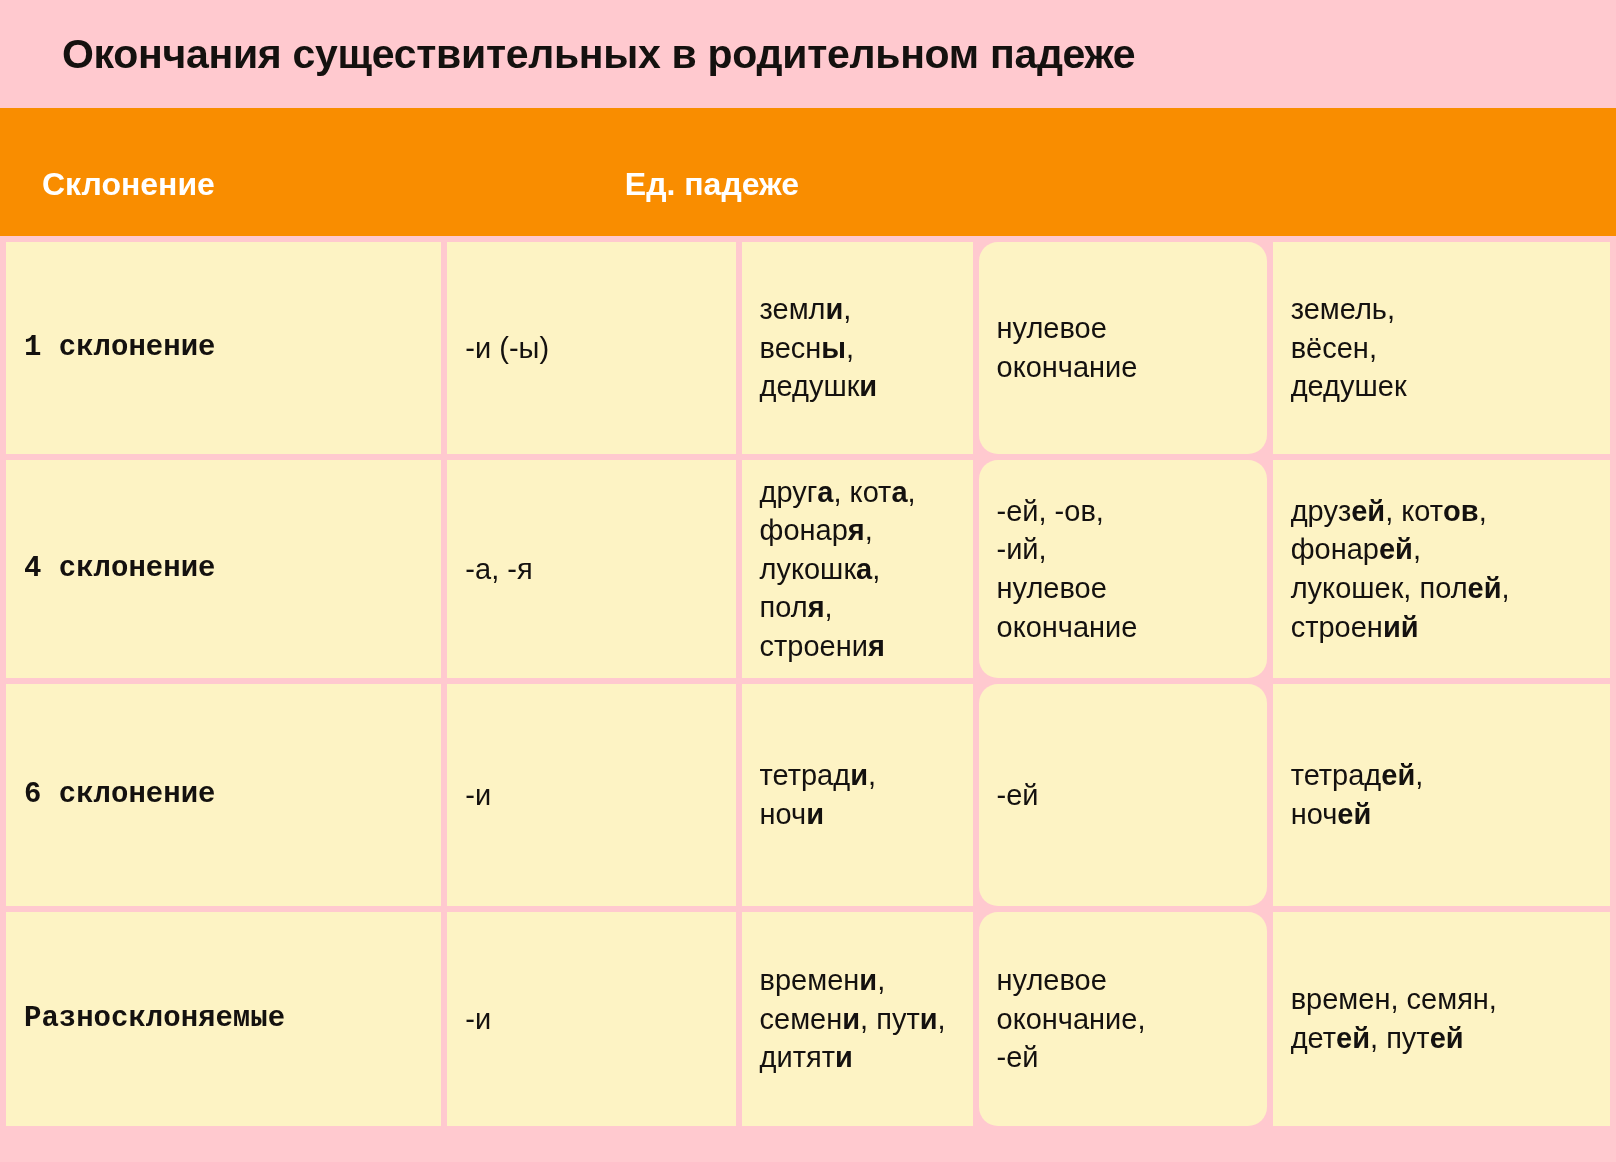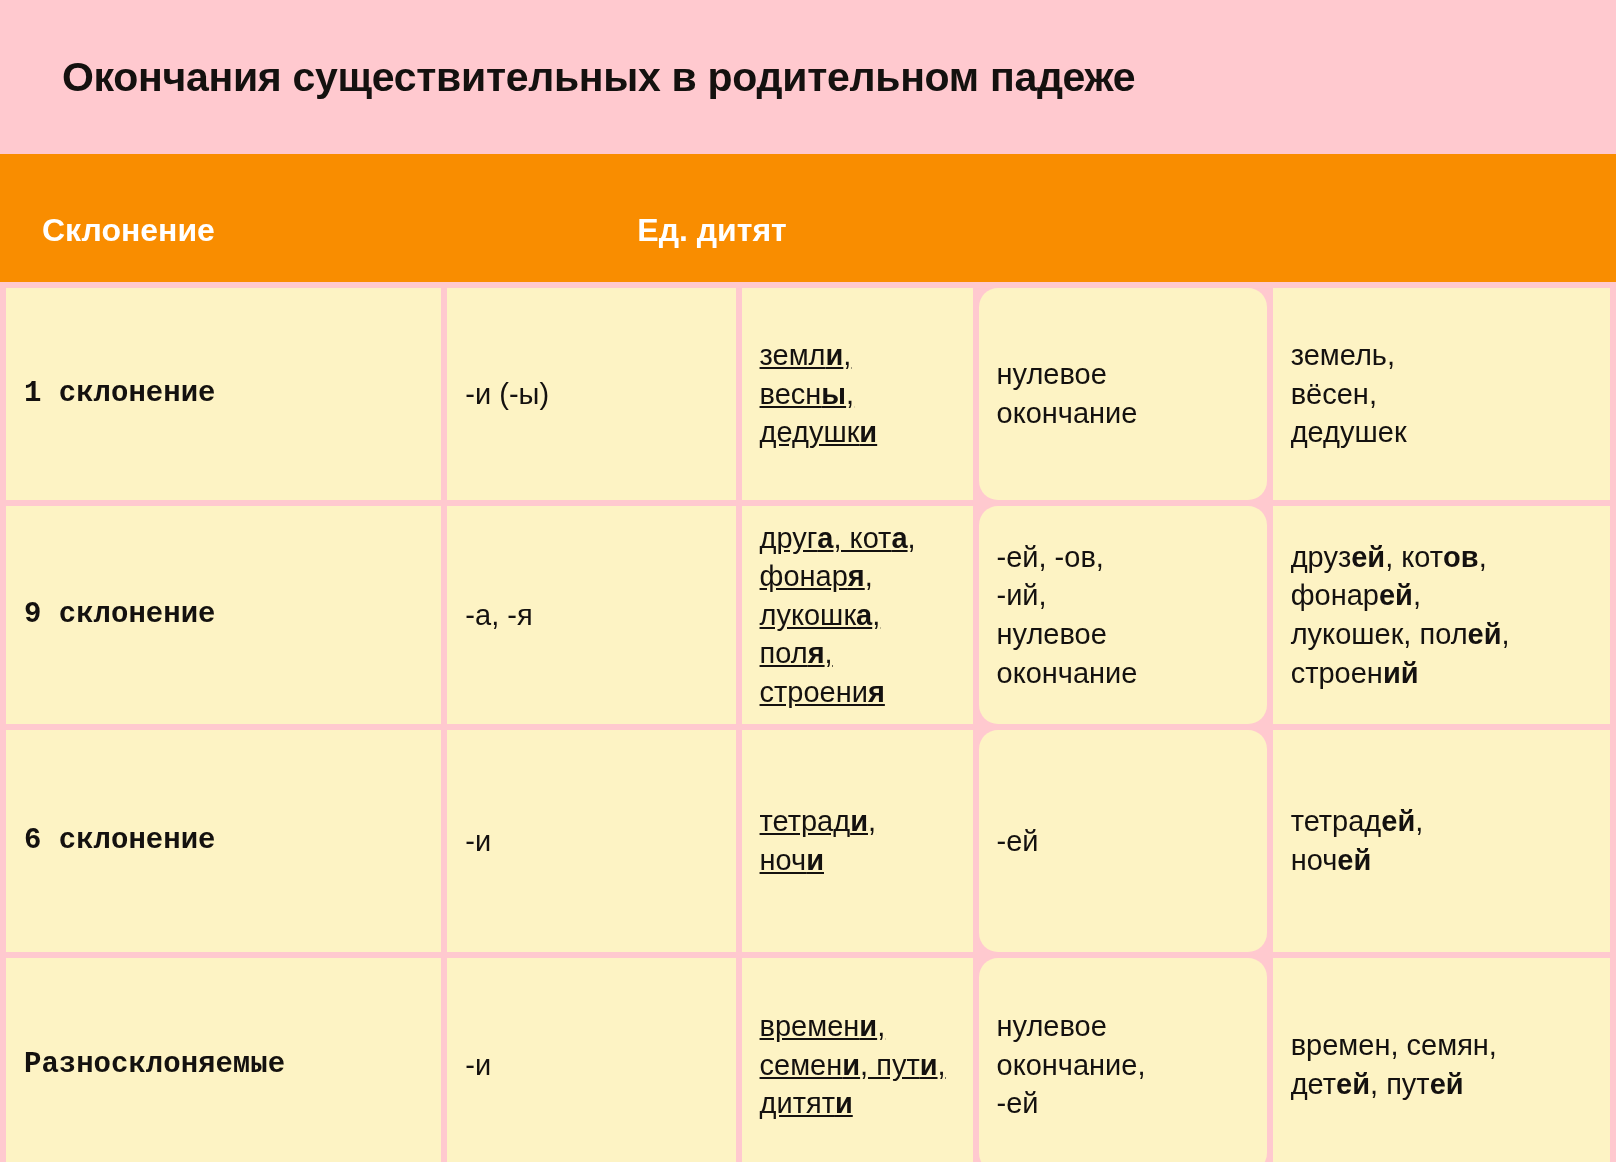--- a/index.html
+++ b/index.html
@@ -14,21 +14,21 @@
     overflow: hidden;
   }
   .sheet {
     width: 1616px;
     height: 1162px;
     background: #ffc9cf;
     position: relative;
     box-sizing: border-box;
   }
   .title-bar {
-    height: 154px;
+    height: 108px;
     display: flex;
     align-items: center;
     padding-left: 62px;
     box-sizing: border-box;
   }
   .title-bar .title {
     font-size: 41px;
     font-weight: bold;
     color: #14110f;
     letter-spacing: -0.3px;
@@ -75,21 +75,20 @@
     padding-left: 36px;
     font-family: Liberation Mono, monospace;
   }
   td.sg-end {
     width: 282px;
     padding-left: 34px;
   }
   td.sg-ex {
     width: 226px;
     padding-left: 26px;
-    text-decoration: underline;
   }
   td.pl-end {
     width: 282px;
     background: #fdecae;
     padding-left: 34px;
     border-radius: 19px;
   }
   td.pl-ex {
     width: 330px;
     padding-left: 26px;
@@ -104,34 +103,34 @@
 <body>
 
 <div class="sheet">
 
   <div class="title-bar">
     <div class="title">Окончания существительных в родительном падеже</div>
   </div>
 
   <div class="head-row">
     <div class="head-cell hc-1">Склонение</div>
-    <div class="head-cell hc-2">Ед. дитят</div>
+    <div class="head-cell hc-2">Ед. падеже</div>
   </div>
 
   <table class="grid">
     <tbody>
       <tr class="r1">
         <td class="decl">1 склонение</td>
         <td class="sg-end">-и (-ы)</td>
         <td class="sg-ex">земл<b>и</b>,<br>весн<b>ы</b>,<br>дедушк<b>и</b></td>
         <td class="pl-end">нулевое окончание</td>
         <td class="pl-ex">земель,<br>вёсен,<br>дедушек</td>
       </tr>
       <tr class="r2">
-        <td class="decl">9 склонение</td>
+        <td class="decl">4 склонение</td>
         <td class="sg-end">-а, -я</td>
         <td class="sg-ex">друг<b>а</b>, кот<b>а</b>,<br>фонар<b>я</b>,<br>лукошк<b>а</b>, пол<b>я</b>,<br>строени<b>я</b></td>
         <td class="pl-end">-ей, -ов,<br>-ий,<br>нулевое окончание</td>
         <td class="pl-ex">друз<b>ей</b>, кот<b>ов</b>,<br>фонар<b>ей</b>,<br>лукошек, пол<b>ей</b>,<br>строен<b>ий</b></td>
       </tr>
       <tr class="r3">
         <td class="decl">6 склонение</td>
         <td class="sg-end">-и</td>
         <td class="sg-ex">тетрад<b>и</b>,<br>ноч<b>и</b></td>
         <td class="pl-end">-ей</td>

